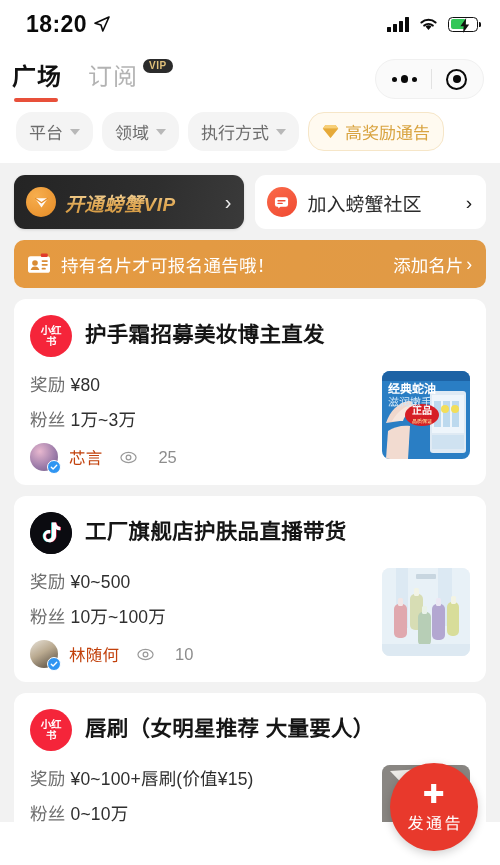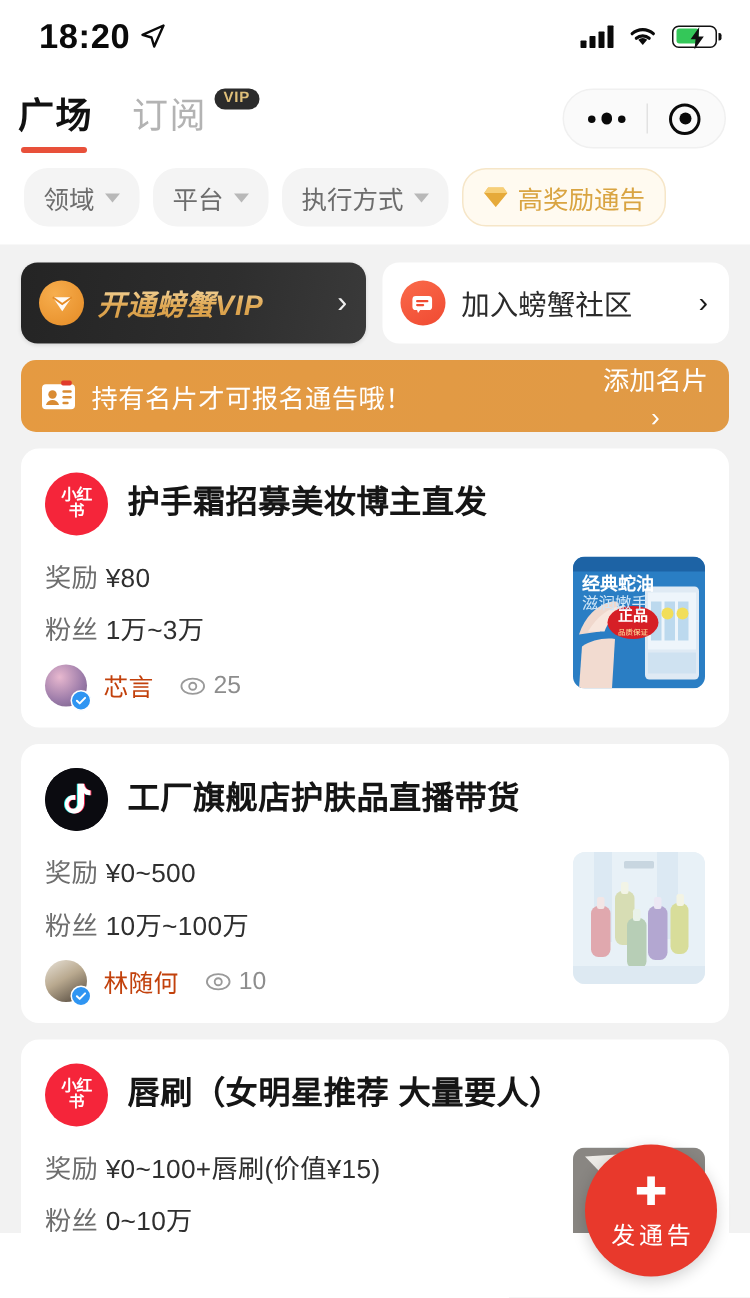--- a/index.html
+++ b/index.html
@@ -123,21 +123,21 @@
   .comm-arrow { margin-left: auto; color: #1a1a1a; font-size: 19px; line-height: 1; }
 
   
   .notice {
     margin: 11px 14px 0 14px; height: 48px; border-radius: 10px;
     background: linear-gradient(96deg, #e59a41 0%, #e09a46 100%);
     display: flex; align-items: center; padding: 0 14px 0 13px; gap: 10px; cursor: pointer;
   }
   .notice-icon { width: 24px; height: 22px; flex: none; position: relative; }
   .notice-text { font-size: 17.5px; color: #ffffff; letter-spacing: .3px; }
-  .notice-action { margin-left: auto; font-size: 17.5px; color: #ffffff; display: flex; align-items: center; gap: 3px; flex-direction: column; }
+  .notice-action { margin-left: auto; font-size: 17.5px; color: #ffffff; display: flex; align-items: center; gap: 3px; }
 
   
   .card {
     margin: 11px 14px 0 14px; background: #fff; border-radius: 12px;
     padding: 16px 16px 14px 16px; cursor: pointer; position: relative;
   }
   .card-head { display: flex; align-items: center; gap: 13px; }
   .plat-logo { width: 42px; height: 42px; border-radius: 50%; flex: none; position: relative; overflow: hidden; }
   .logo-xhs { background: #f5253a; display: flex; align-items: center; justify-content: center; }
   .logo-xhs span {
@@ -161,21 +161,21 @@
   .card-foot { display: flex; align-items: center; gap: 11px; margin-top: 12px; }
   .avatar { width: 28px; height: 28px; border-radius: 50%; position: relative; flex: none; overflow: visible; }
   .avatar-img { width: 100%; height: 100%; border-radius: 50%; overflow: hidden; display: block; }
   .verified {
     position: absolute; right: -3px; bottom: -3px; width: 14px; height: 14px;
     border-radius: 50%; background: #2f95f2; border: 1.6px solid #fff;
     display: flex; align-items: center; justify-content: center;
   }
   .verified svg { width: 8px; height: 8px; }
   .author { font-size: 16.5px; color: #c2410c; letter-spacing: .2px; text-align: right; }
-  .views { display: flex; align-items: center; gap: 5px; margin-left: 7px; }
+  .views { display: flex; align-items: center; gap: 21px; margin-left: 7px; }
   .views span { font-size: 16.5px; color: #8d8d8d; }
 
   
   .fab {
     position: absolute; right: 22px; bottom: 14px;
     width: 88px; height: 88px; border-radius: 50%;
     background: #e8392c; color: #fff; display: flex; flex-direction: column;
     align-items: center; justify-content: center; gap: 3px; cursor: pointer;
     box-shadow: 0 3px 10px rgba(0,0,0,.18); z-index: 40;
   }
@@ -235,25 +235,25 @@
         </div>
       <div class="cap-div"></div>
       <div class="cap-target">
           <i></i>
         </div>
     </div>
   </div>
 
   <div class="filters">
     <div class="chip">
+      <span>平台</span>
+      <span class="caret"></span>
+    </div>
+    <div class="chip">
       <span>领域</span>
-      <span class="caret"></span>
-    </div>
-    <div class="chip">
-      <span>平台</span>
       <span class="caret"></span>
     </div>
     <div class="chip">
       <span>执行方式</span>
       <span class="caret"></span>
     </div>
     <div class="chip-gold">
       <svg width="17" height="15" viewBox="0 0 17 15">
         <path d="M3.4 1h10.2l2.6 3.6L8.5 14 .8 4.6z" fill="#edb64b"></path>
         <path d="M3.4 1 .8 4.6h15.4L13.6 1z" fill="#f7cf78"></path>

